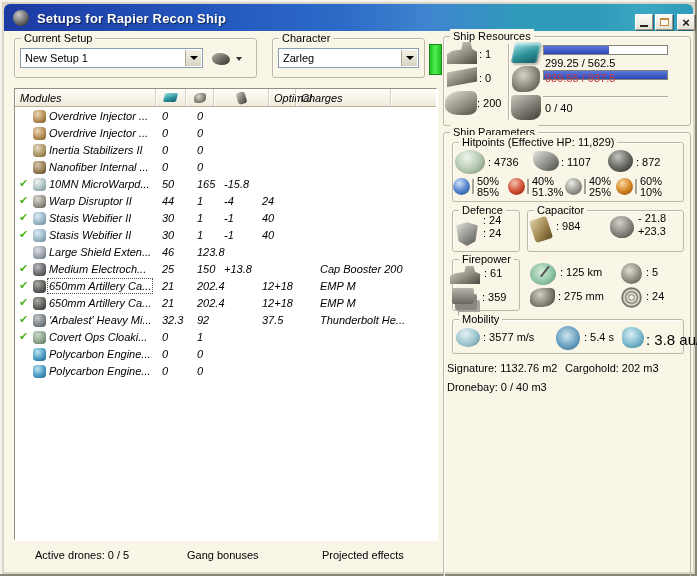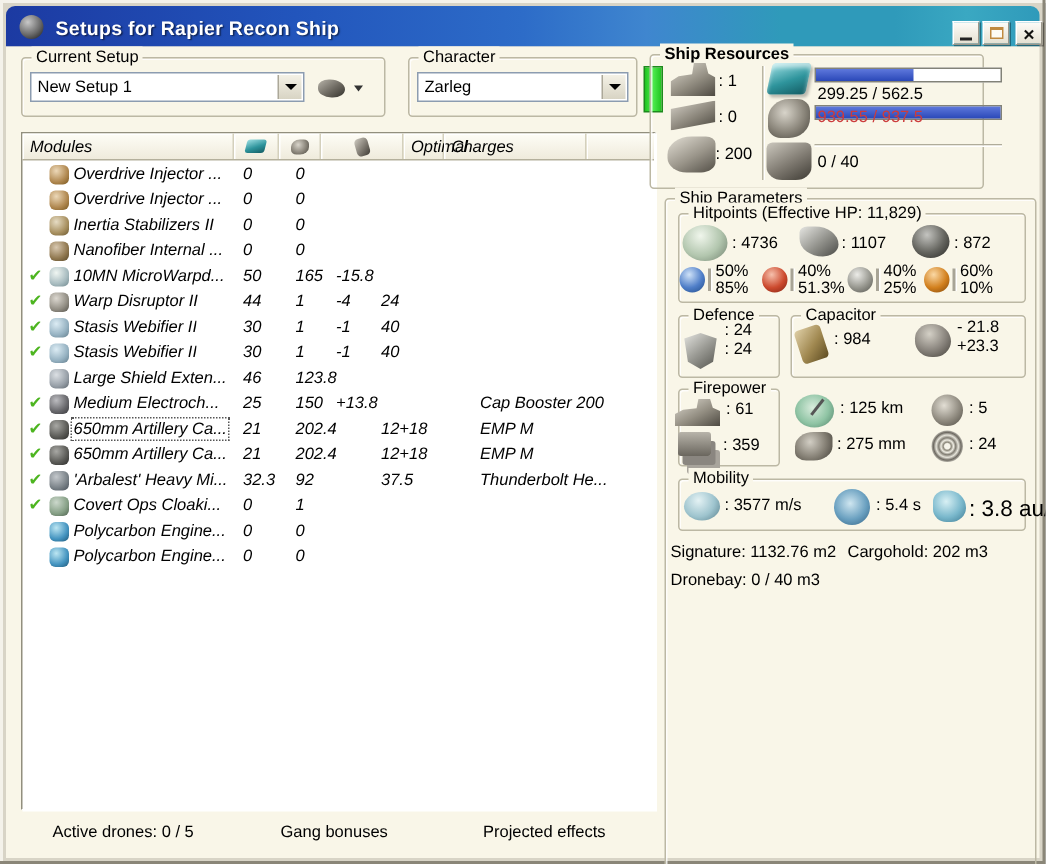--- a/index.html
+++ b/index.html
@@ -53,21 +53,21 @@
   .hic-cap{width:9px;height:12px;background:linear-gradient(140deg,#d0ccc2,#807b72 55%,#3e3b34);border-radius:3px;transform:rotate(-16deg);}
 
   .trow{position:absolute;left:1px;width:420px;height:17px;cursor:default;}
   .trow .chk{display:none;position:absolute;left:3px;top:1px;color:#4db520;font-weight:bold;font-size:11px;}
   .trow.active .chk{display:block;}
   .mod-icon{position:absolute;left:17px;top:2px;width:13px;height:13px;border-radius:4px;
        background:radial-gradient(circle at 35% 30%,#e8e0d0,#9a8a6a 60%,#6a5a42);}
   .cell{position:absolute;top:2px;white-space:nowrap;}
   .c-name{left:33px;max-width:112px;overflow:hidden;}
   .trow.selected .c-name{outline:1px dotted #555;outline-offset:1px;}
-  .c-cpu{left:146px;} .c-pg{left:181px;} .c-cap{left:208px;} .c-opt{left:238px;text-align:right;} .c-chg{left:304px;}
+  .c-cpu{left:146px;} .c-pg{left:181px;} .c-cap{left:208px;} .c-opt{left:246px;text-align:right;} .c-chg{left:304px;}
   .ic-overdrive-injector{background:radial-gradient(circle at 35% 30%,#ecd8b8,#b08850 60%,#78561e);}
   .ic-inertia-stabilizers{background:radial-gradient(circle at 35% 30%,#e6dcc4,#a89060 60%,#6a5830);}
   .ic-nanofiber-structure{background:radial-gradient(circle at 35% 30%,#d8c8b0,#907850 60%,#584828);}
   .ic-microwarpdrive{background:radial-gradient(circle at 35% 30%,#f0f6f2,#a8bcc0 60%,#70888e);}
   .ic-warp-disruptor{background:radial-gradient(circle at 35% 30%,#dcd8d0,#928e84 60%,#55524a);}
   .ic-stasis-webifier{background:radial-gradient(circle at 35% 30%,#dcecf4,#96b2c2 60%,#647e8c);}
   .ic-shield-extender{background:radial-gradient(circle at 35% 30%,#dce0e4,#98a0a8 60%,#5e666e);}
   .ic-cap-booster{background:radial-gradient(circle at 35% 30%,#bcbcc0,#67676b 60%,#38383c);}
   .ic-artillery{background:radial-gradient(circle at 35% 30%,#a8a8a4,#5a5a56 60%,#2c2c2a);}
   .ic-missile-launcher{background:radial-gradient(circle at 35% 30%,#c4c8cc,#7a8288 60%,#48505a);}
@@ -335,21 +335,21 @@
       <span class="cell c-cap"></span>
       <span class="cell c-opt"></span>
       <span class="cell c-chg"></span>
     </div>
   </div>
 
   <div class="footer-label" style="left:35px;top:549px;">Active drones: 0 / 5</div>
   <div class="footer-label" style="left:187px;top:549px;">Gang bonuses</div>
   <div class="footer-label" style="left:322px;top:549px;">Projected effects</div>
 
-  <div class="gbox" style="left:433px;top:36px;width:223px;height:90px;font-weight:bold;">
+  <div class="gbox" style="left:443px;top:36px;width:248px;height:90px;">
     <span class="glabel">Ship Resources</span>
   </div>
   <div class="spr s-turret" style="left:447px;top:42px;width:30px;height:22px;"></div>
   <div class="txt" style="left:479px;top:48px;">: 1</div>
   <div class="spr s-launcher" style="left:447px;top:67px;width:30px;height:20px;"></div>
   <div class="txt" style="left:479px;top:72px;">: 0</div>
   <div class="spr s-rig" style="left:445px;top:91px;width:32px;height:24px;"></div>
   <div class="txt" style="left:477px;top:97px;">: 200</div>
   <div class="vsep" style="left:508px;top:44px;height:76px;"></div>
 

